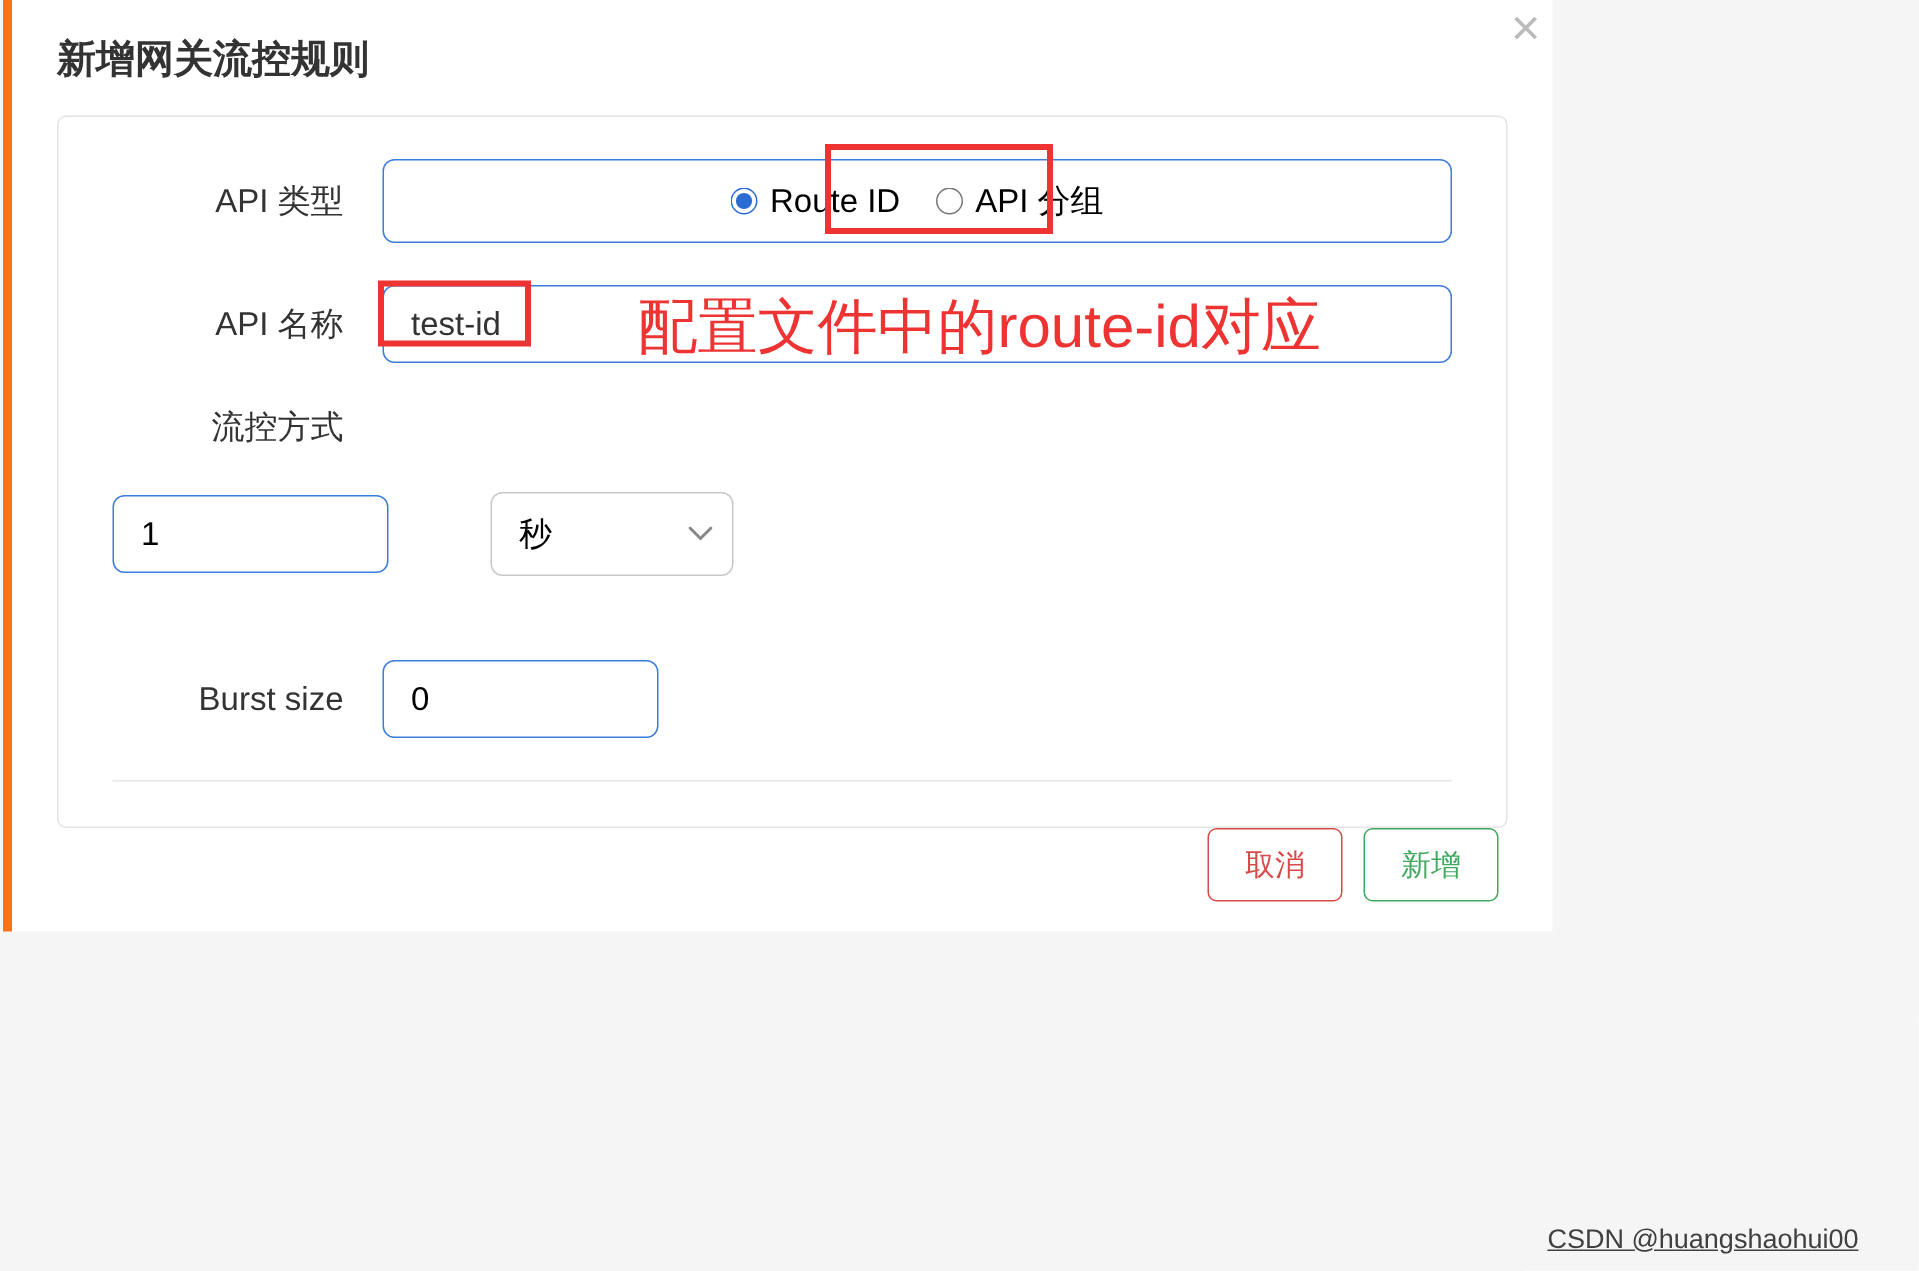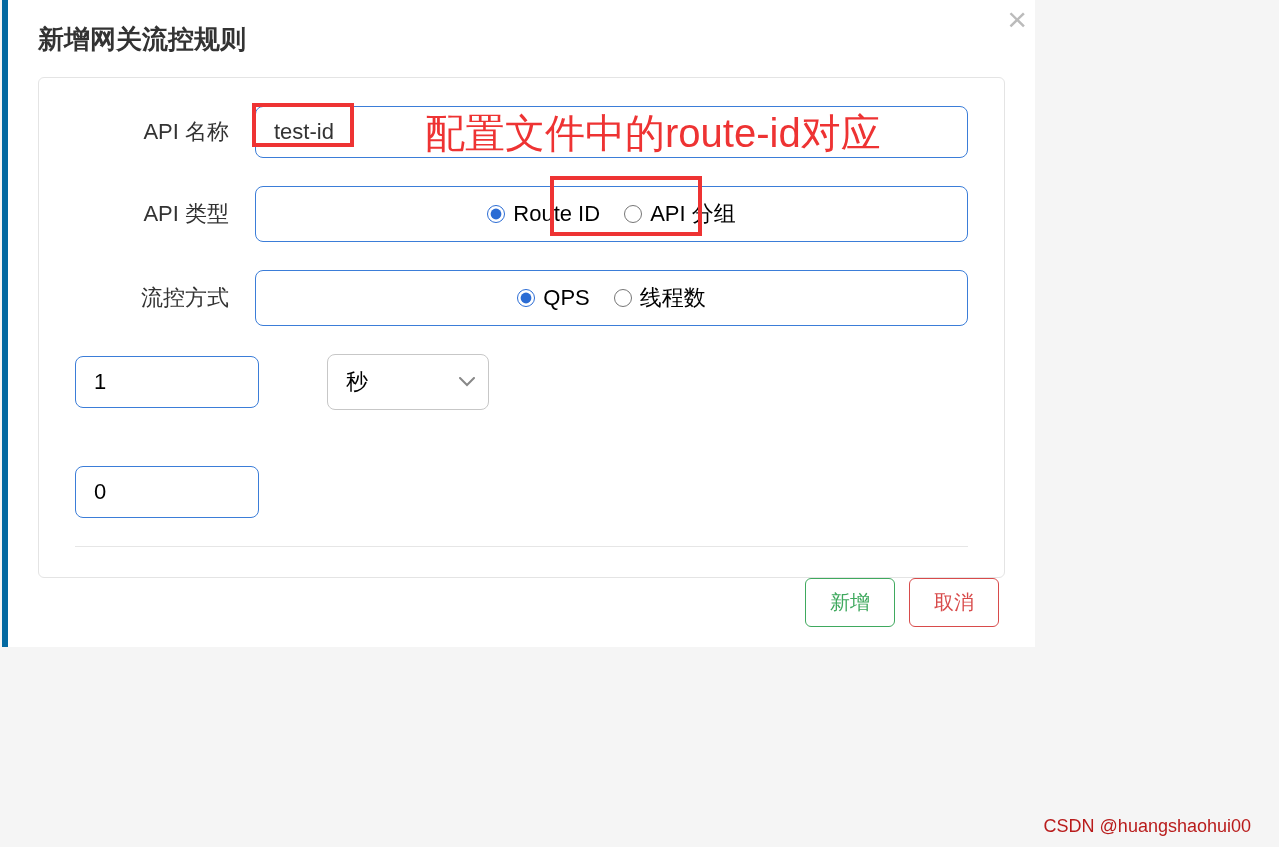--- a/index.html
+++ b/index.html
@@ -10,21 +10,21 @@
       height: 847px;
       overflow: hidden;
       position: relative;
     }
     .modal {
       position: absolute;
       left: 2px;
       top: 0;
       width: 1033px;
       background: #fff;
-      border-left: 6px solid #0369a1;
+      border-left: 6px solid #f97316;
     }
     .modal-header {
       padding: 22px 30px 20px 30px;
       position: relative;
     }
     .modal-title {
       font-size: 26px;
       font-weight: 700;
       color: #333;
     }
@@ -217,106 +217,96 @@
       left: 170px;
       top: 0px;
       font-size: 40px;
       color: #e33;
       white-space: nowrap;
       pointer-events: none;
       font-family: "Microsoft YaHei", sans-serif;
     }
     .watermark {
       position: absolute;
-      right: 28px;
+      right: 40px;
       bottom: 10px;
-      color: #b91c1c;
+      color: #404040;
       font-size: 18px;
       font-family: Arial, sans-serif;
+      text-decoration: underline;
     }
   </style>
 </head>
 <body>
 
 <div class="modal">
   <div class="modal-header">
     <div class="modal-title">新增网关流控规则</div>
     <div class="close-x">×</div>
   </div>
 
   <div class="modal-body">
-
-    <div class="form-row">
-      <div class="label">API 名称</div>
-      <div class="control-wrap" style="position:relative;">
-        <input class="text-input" type="text" value="test-id" style="">
-        <div class="anno-box2"></div>
-        <div class="anno-text">配置文件中的route-id对应</div>
-      </div>
-    </div>
 
     <div class="form-row">
       <div class="label">API 类型</div>
       <div class="control-wrap" style="position:relative;">
         <div class="bordered-group">
           <label class="radio-item">
             <input type="radio" name="apitype" checked="" style="">
             <span>Route ID</span>
           </label>
           <label class="radio-item">
             <input type="radio" name="apitype" style="">
             <span>API 分组</span>
           </label>
         </div>
         <div class="anno-box1"></div>
       </div>
     </div>
 
+    <div class="form-row">
+      <div class="label">API 名称</div>
+      <div class="control-wrap" style="position:relative;">
+        <input class="text-input" type="text" value="test-id" style="">
+        <div class="anno-box2"></div>
+        <div class="anno-text">配置文件中的route-id对应</div>
+      </div>
+    </div>
+
 
     <div class="form-row">
       <div class="label">流控方式</div>
-      <div class="control-wrap">
-        <div class="bordered-group">
-          <label class="radio-item">
-            <input type="radio" name="thtype" checked="" style="">
-            <span>QPS</span>
-          </label>
-          <label class="radio-item">
-            <input type="radio" name="thtype" style="">
-            <span>线程数</span>
-          </label>
-        </div>
-      </div>
     </div>
 
 
     <div class="form-row">
       <div class="control-wrap interval-wrap">
         <input class="interval-input" type="text" value="1" style="">
         <div class="select-wrap">
           <div class="select-box">秒</div>
           <svg class="select-chevron" width="16" height="10" viewBox="0 0 16 10">
               <path d="M1 1 L8 8 L15 1" stroke="#888" stroke-width="2" fill="none" stroke-linecap="round"></path>
             </svg>
         </div>
       </div>
     </div>
 
     <div class="form-row">
     </div>
 
     <div class="form-row">
+      <div class="label">Burst size</div>
       <div class="control-wrap">
         <input class="burst-input" type="text" value="0" style="">
       </div>
     </div>
 
     <hr class="divider">
 
   </div>
 
   <div class="footer">
+    <button class="btn btn-cancel">取消</button>
     <button class="btn btn-add">新增</button>
-    <button class="btn btn-cancel">取消</button>
   </div>
 </div>
 
 <div class="watermark">CSDN @huangshaohui00</div>
 
 </body></html>

